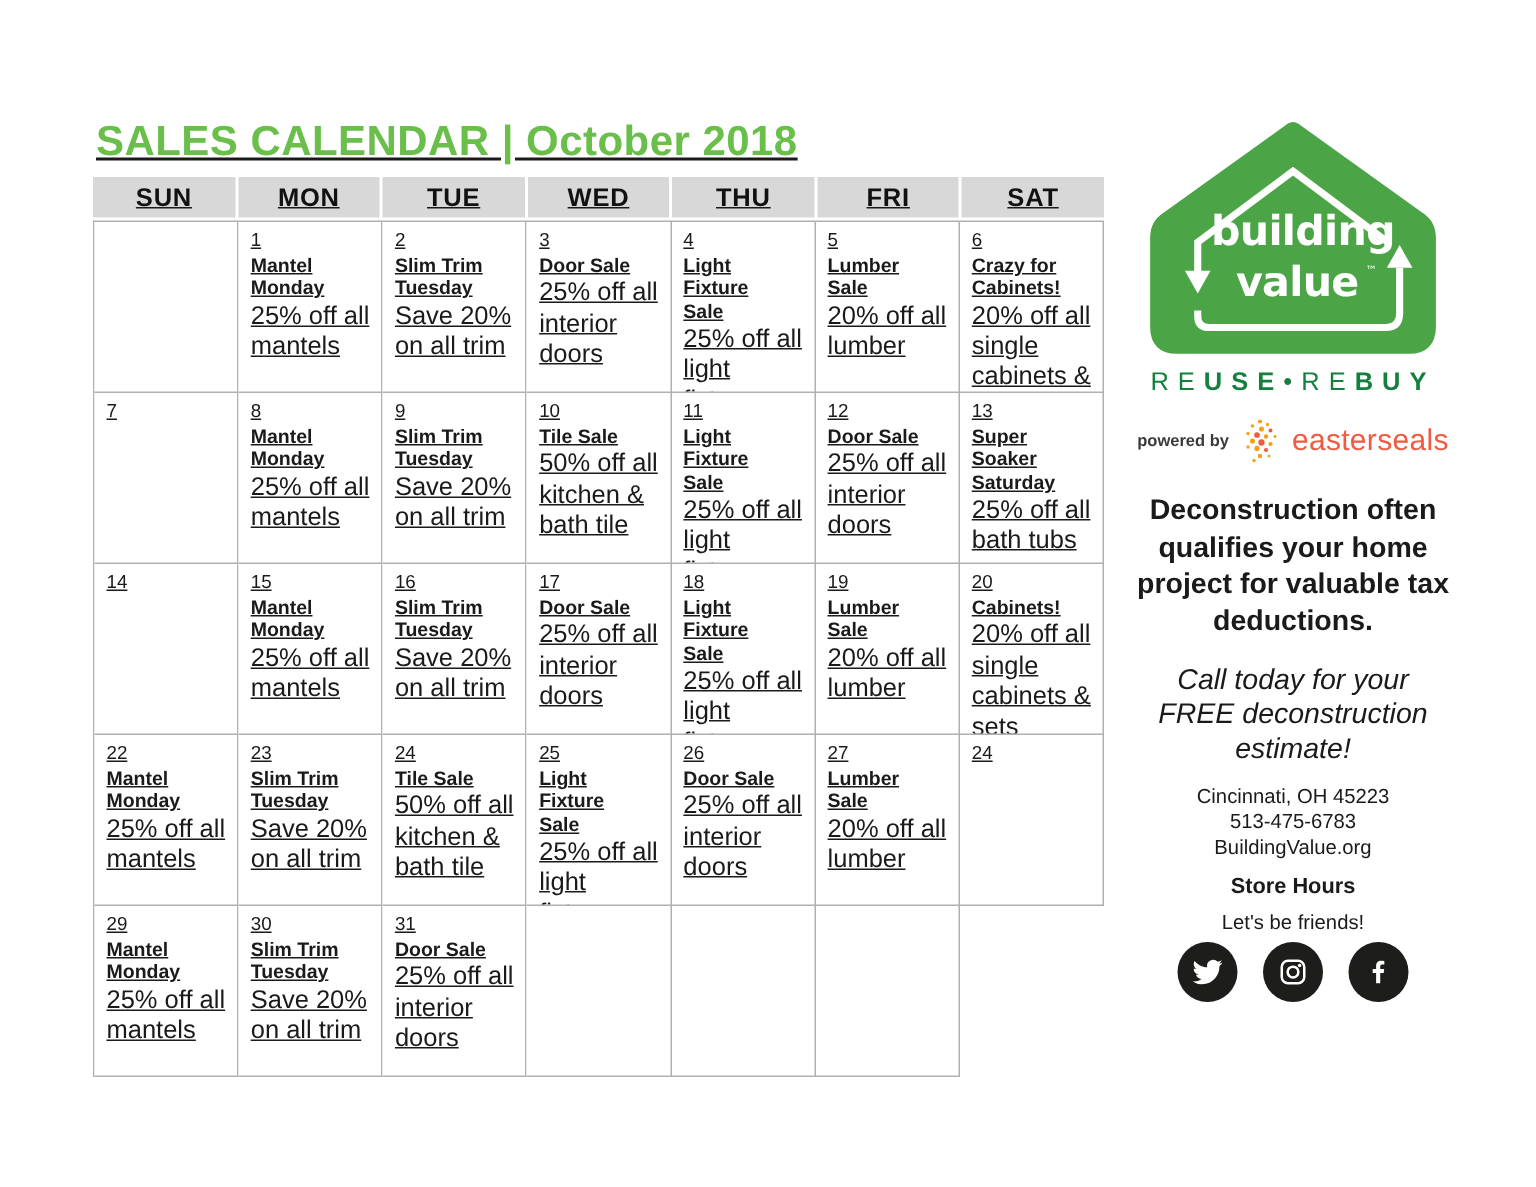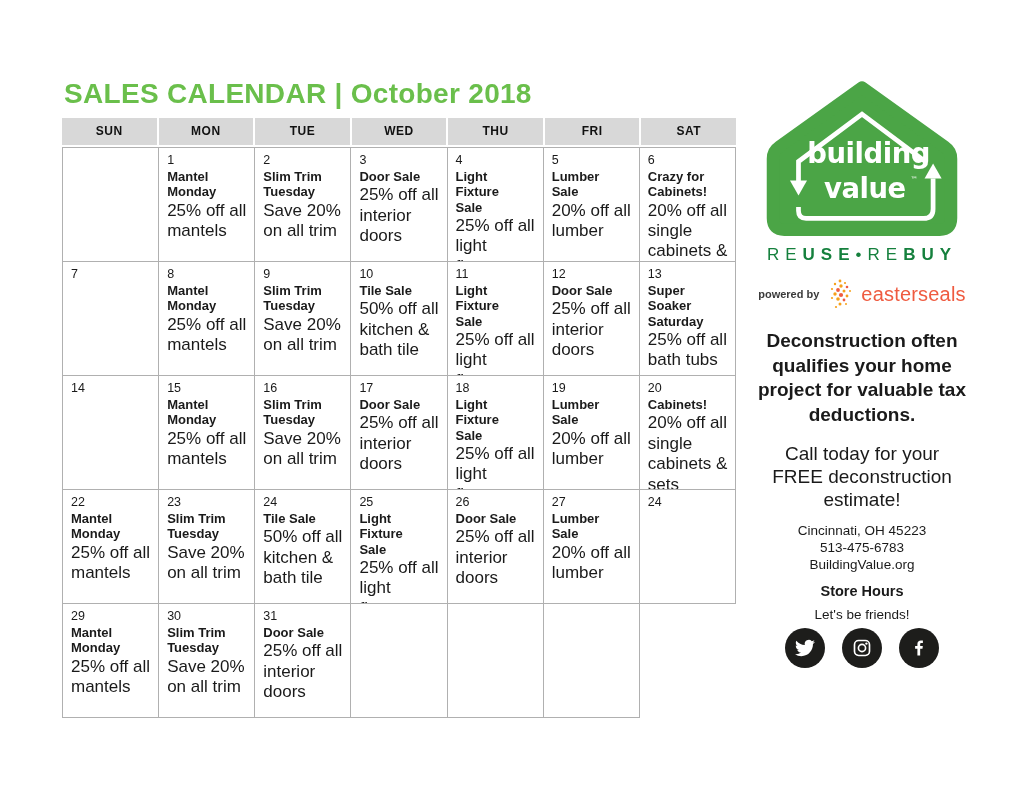--- a/index.html
+++ b/index.html
@@ -8,41 +8,41 @@
     position: relative;
     width: 1024px;
     height: 791px;
     background: #ffffff;
     overflow: hidden;
     font-family: "Liberation Sans", sans-serif;
     color: #1a1a1a;
   }
 
   
-  .cal { position: absolute; left: 62px; top: 80px; width: 674px; }
+  .cal { position: absolute; left: 62px; top: 80px; width: 674px; text-decoration: underline; }
   .cal-title {
     font-size: 28px;
     font-weight: bold;
     color: #6abf4b;
     letter-spacing: 0.3px;
     margin: 0 0 10px 2px;
     line-height: 1;
   }
   .cal-header {
     display: grid;
     grid-template-columns: repeat(7, 1fr);
     gap: 2px;
     margin-bottom: 2px;
   }
   .hcell {
     background: #d8d8d8;
     height: 27px;
     line-height: 27px;
     text-align: center;
-    font-size: 12px;
+    font-size: 17px;
     font-weight: bold;
     letter-spacing: 0.5px;
     color: #111;
   }
   .cal-body {
     display: grid;
     grid-template-columns: repeat(7, 1fr);
     grid-auto-rows: 114px;
     border-top: 1px solid #b0b0b0;
     border-left: 1px solid #b0b0b0;
@@ -74,21 +74,21 @@
     margin-top: 12px;
     display: flex;
     align-items: center;
     justify-content: center;
     gap: 8px;
     height: 34px;
   }
   .powered-label { font-size: 11px; font-weight: bold; color: #3a3a3a; }
   .es-word { font-size: 20px; color: #ef5b40; letter-spacing: 0.2px; }
   .pitch { margin: 18px auto 0; font-size: 19px; line-height: 1.3; white-space: pre-line; font-weight: bold; }
-  .cta   { margin: 14px auto 0; font-size: 19px; line-height: 1.22; white-space: pre-line; }
+  .cta   { margin: 14px auto 0; font-size: 19px; line-height: 1.22; white-space: pre-line; font-style: italic; }
   .address { margin-top: 12px; font-size: 13.5px; line-height: 1.25; }
   .hours-title { margin-top: 8px; font-size: 14.5px; font-weight: bold; line-height: 1.3; }
   .hours div { font-size: 13.5px; line-height: 1.3; }
   .friends { margin-top: 6px; font-size: 13.5px; }
   .social { margin-top: 6px; display: flex; justify-content: center; gap: 17px; }
   .social-circle {
     width: 40px; height: 40px; border-radius: 50%;
     background: #1d1d1b;
     display: flex; align-items: center; justify-content: center;
   }

